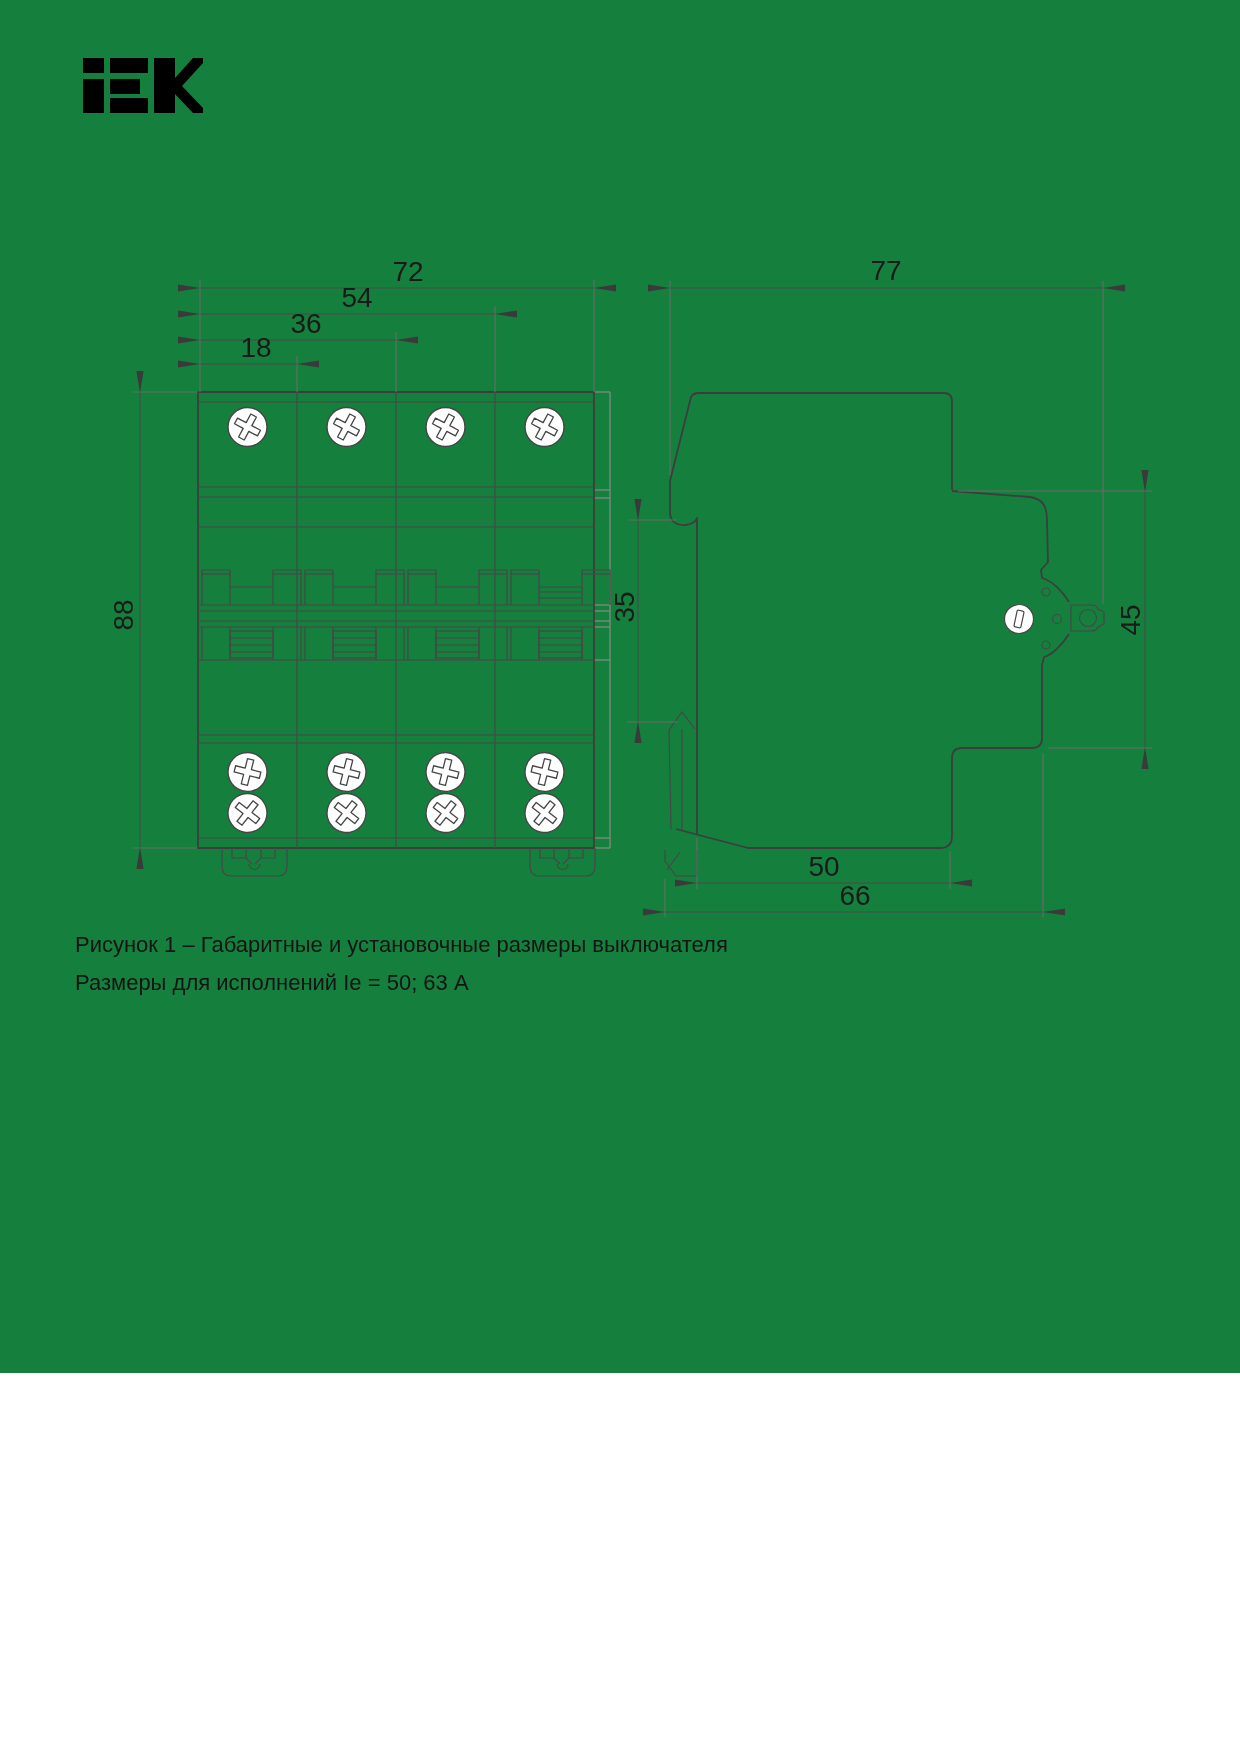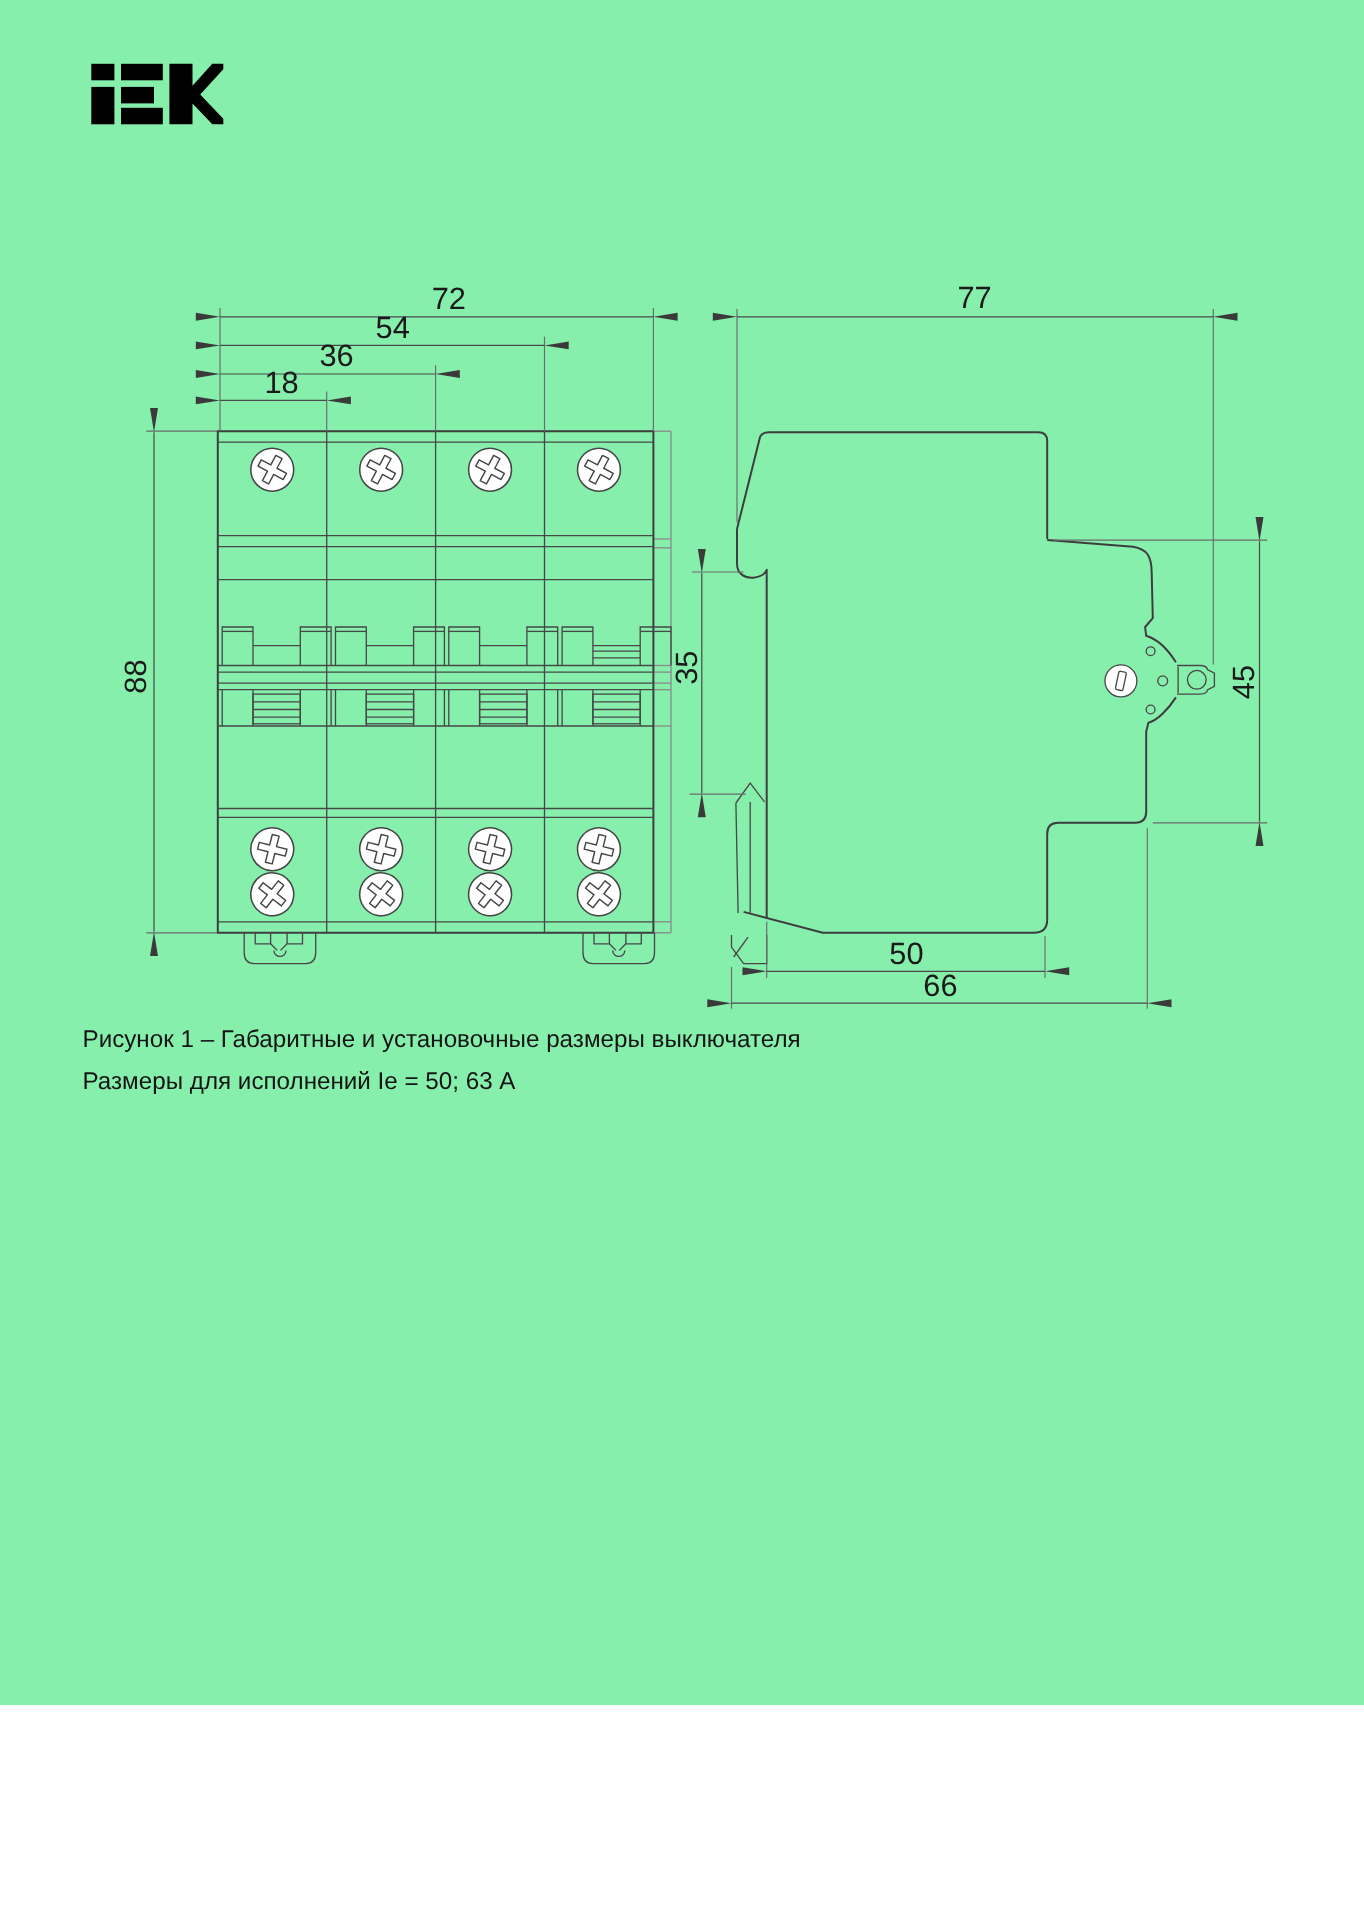--- a/index.html
+++ b/index.html
@@ -1,16 +1,16 @@
 <!DOCTYPE html>
 <html><head>
 <meta charset="utf-8">
 <style>
   html,body{margin:0;padding:0;background:#fff;}
-  #page{position:relative;width:1240px;height:1550px;background:#86efac;overflow:hidden;
+  #page{position:relative;width:1240px;height:1373px;background:#15803d;overflow:hidden;
         font-family:"Liberation Sans",sans-serif;}
   svg{position:absolute;left:0;top:0;}
   .outline{fill:none;stroke:#3d3d3d;stroke-width:1.8;stroke-linejoin:round;stroke-linecap:butt;}
   .med{fill:none;stroke:#474747;stroke-width:1.2;}
   .thin{fill:none;stroke:#6b6b6b;stroke-width:1.05;}
   .dinline{fill:none;stroke:#8a8a8a;stroke-width:1.2;}
   .dim{fill:none;stroke:#4a4a4a;stroke-width:1.1;}
   .dimtext{font-family:"Liberation Sans",sans-serif;font-size:28px;fill:#1a1a1a;text-anchor:middle;}
   .caption{font-family:"Liberation Sans",sans-serif;font-size:22px;fill:#141414;}
   .logo{fill:#000;}

